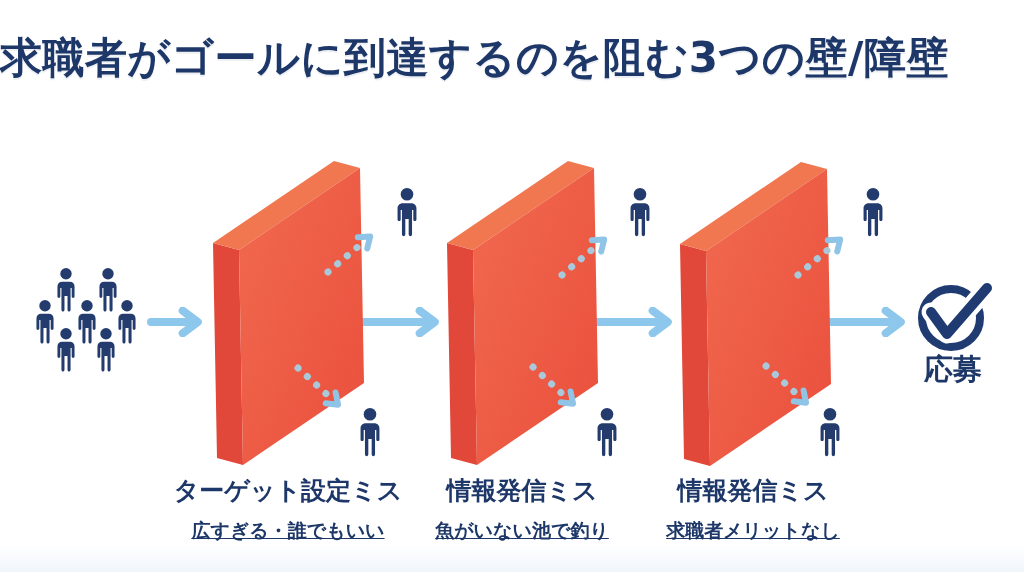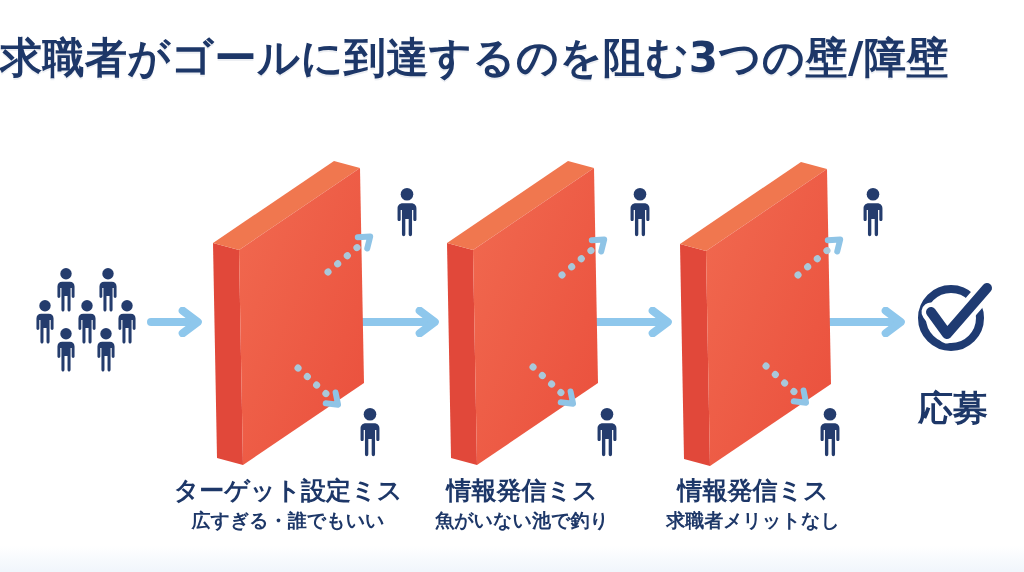--- a/index.html
+++ b/index.html
@@ -19,24 +19,24 @@
     text-align:center;
     font-size:42px;font-weight:800;letter-spacing:.5px;
     color:#1d3768;
     text-shadow:0 2px 0 rgba(29,55,104,.08);
     white-space:nowrap;
   }
   .wall-label{
     position:absolute;width:280px;text-align:center;color:#1d3768;
   }
   .wall-label .main{font-size:25px;font-weight:800;line-height:1.15;white-space:nowrap;}
-  .wall-label .sub{font-size:19px;font-weight:700;line-height:1.3;margin-top:2px;white-space:nowrap;}
+  .wall-label .sub{font-size:19px;font-weight:700;line-height:1.3;margin-top:12px;white-space:nowrap;text-decoration:underline;}
   .goal-label{
     position:absolute;left:898px;top:350px;width:110px;text-align:center;
-    color:#1d3768;font-size:35px;font-weight:800;white-space:nowrap;margin-top:35px;
+    color:#1d3768;font-size:29px;font-weight:800;white-space:nowrap;
   }
   svg{display:block;}
   .wall-side{fill:#e1483a;}
   .wall-top{fill:#f0774f;}
   .wall-front{fill:url(#wallGrad);}
   .person{fill:#243c6d;}
   .flow{stroke:#8ec7ec;stroke-width:8;fill:none;stroke-linecap:round;}
   .dots{stroke:#a9c8da;stroke-width:7;fill:none;stroke-linecap:round;stroke-dasharray:0.1 12.5;}
   .check-circle{stroke:#1f3b72;stroke-width:8;fill:none;}
   .check-halo{stroke:#ffffff;stroke-width:19;fill:none;stroke-linecap:round;stroke-linejoin:round;}

